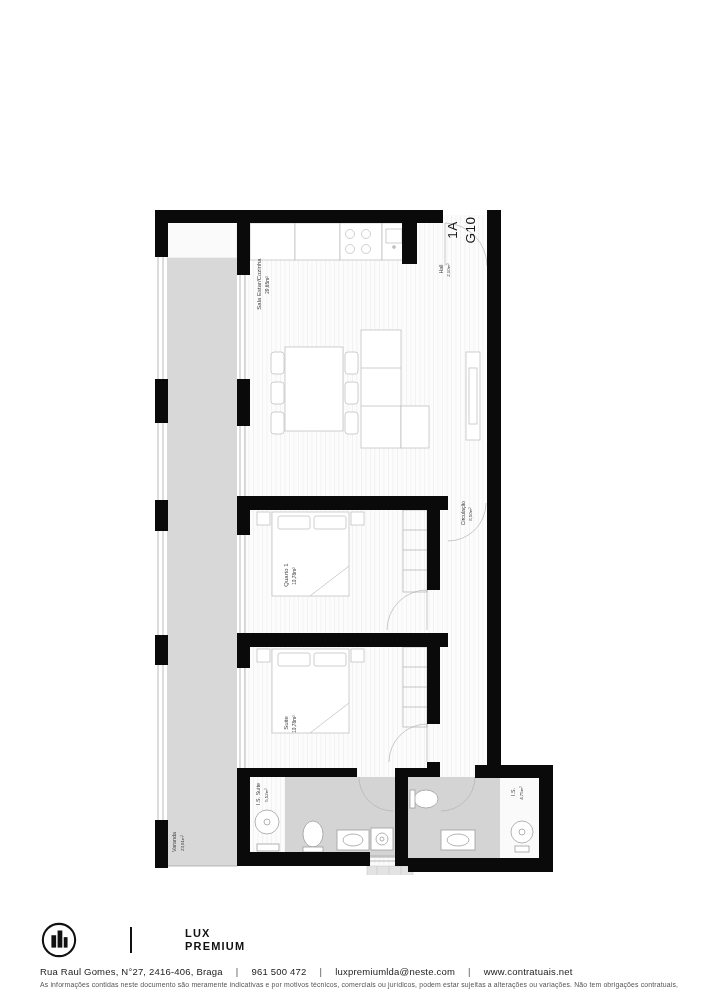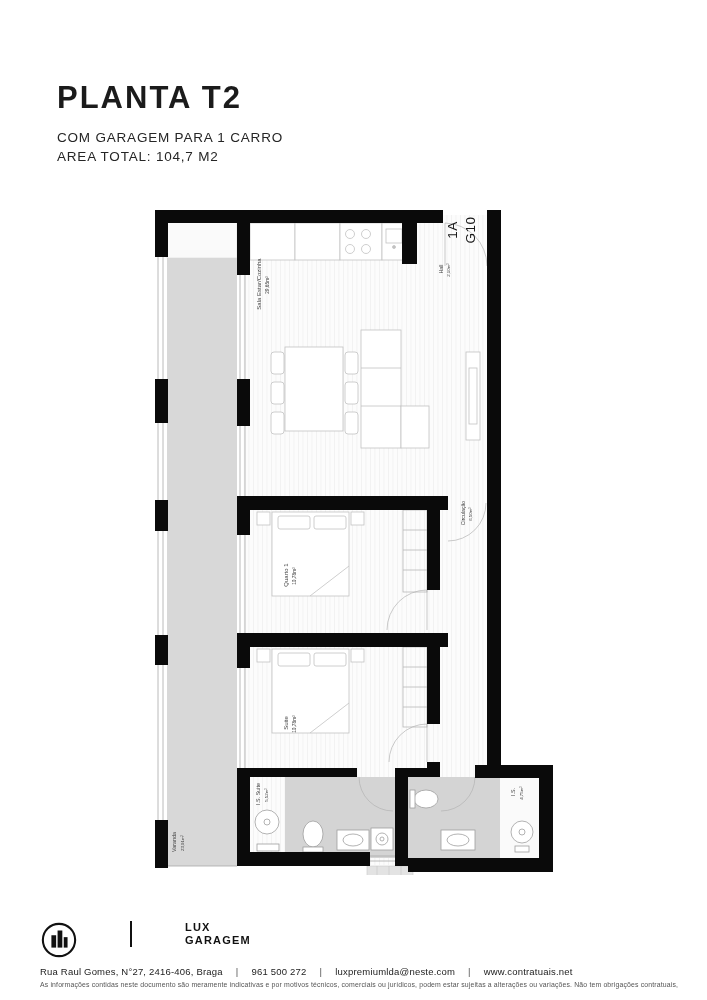--- a/index.html
+++ b/index.html
@@ -13,38 +13,33 @@
   .subtitle{font-size:13.5px;font-weight:500;letter-spacing:0.8px;color:#262626;margin:0 0 4px 0;}
 
   
   .plan{position:absolute;left:145px;top:200px;width:420px;height:675px;}
   .plan svg{display:block;width:100%;height:100%;}
   .room-label{font-family:"Liberation Sans",sans-serif;fill:#3f3f3f;}
   .unit-label{font-family:"Liberation Sans",sans-serif;fill:#161616;font-weight:500;letter-spacing:0.5px;}
 
   
   .footer{position:absolute;left:40px;top:921px;right:20px;}
-  .logo-row{display:flex;height:38px;gap:44px;}
+  .logo-row{display:flex;align-items:center;height:38px;gap:44px;}
   .logo-icon{width:38px;height:38px;}
   .logo-divider{width:2px;height:26px;background:#111;margin:0 9px 0 8px;}
   .logo-text{font-size:11px;font-weight:bold;letter-spacing:1.2px;line-height:1.15;color:#111;}
   .address-row{margin-top:7px;font-size:9.5px;color:#222;letter-spacing:0.2px;white-space:nowrap;}
   .address-row .sep{color:#555;margin:0 13px;}
   .disclaimer{margin-top:4px;font-size:6.9px;color:#555;letter-spacing:0.15px;white-space:nowrap;}
 </style>
 </head>
 <body>
 
 <div class="page">
 
-  <div class="header">
-    <h1 class="title">PLANTA T2</h1>
-    <p class="subtitle">COM GARAGEM PARA 1 CARRO</p>
-    <p class="subtitle">AREA TOTAL: 104,7 M2</p>
-  </div>
 
   <div class="plan">
     <svg viewBox="0 0 420 675" xmlns="http://www.w3.org/2000/svg">
       <defs>
         <pattern id="plank" width="4.5" height="8" patternUnits="userSpaceOnUse">
           <rect width="4.5" height="8" fill="#fcfcfc"></rect>
           <line x1="0.5" y1="0" x2="0.5" y2="8" stroke="#ececec" stroke-width="0.7"></line>
         </pattern>
       </defs>
 
@@ -244,22 +239,22 @@
     <div class="logo-row">
       <svg class="logo-icon" viewBox="0 0 40 40">
         <circle cx="20" cy="20" r="17" fill="none" stroke="#111" stroke-width="2.2"></circle>
         <rect x="12" y="15" width="5" height="13" fill="#111"></rect>
         <rect x="18.5" y="10" width="5" height="18" fill="#111"></rect>
         <rect x="25" y="17" width="4" height="11" fill="#111"></rect>
       </svg>
       <div class="logo-divider"></div>
       <div class="logo-text">
         <div>LUX</div>
-        <div>GARAGEM</div>
+        <div>PREMIUM</div>
       </div>
     </div>
     <div class="address-row">
-      <span>Rua Raul Gomes, N°27, 2416-406, Braga</span><span class="sep">|</span><span>961 500 272</span><span class="sep">|</span><span>luxpremiumlda@neste.com</span><span class="sep">|</span><span>www.contratuais.net</span>
+      <span>Rua Raul Gomes, N°27, 2416-406, Braga</span><span class="sep">|</span><span>961 500 472</span><span class="sep">|</span><span>luxpremiumlda@neste.com</span><span class="sep">|</span><span>www.contratuais.net</span>
     </div>
     <div class="disclaimer">As informações contidas neste documento são meramente indicativas e por motivos técnicos, comerciais ou jurídicos, podem estar sujeitas a alterações ou variações. Não tem obrigações contratuais,</div>
   </div>
 
 </div>
 
 </body></html>

